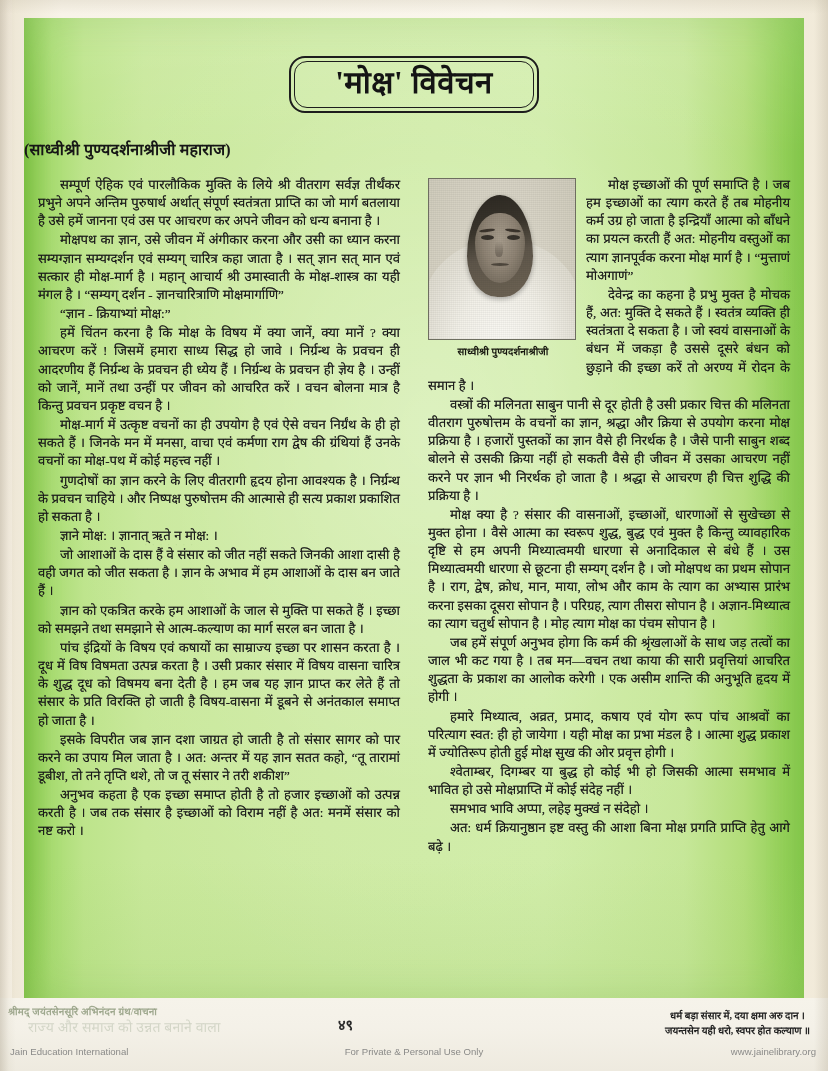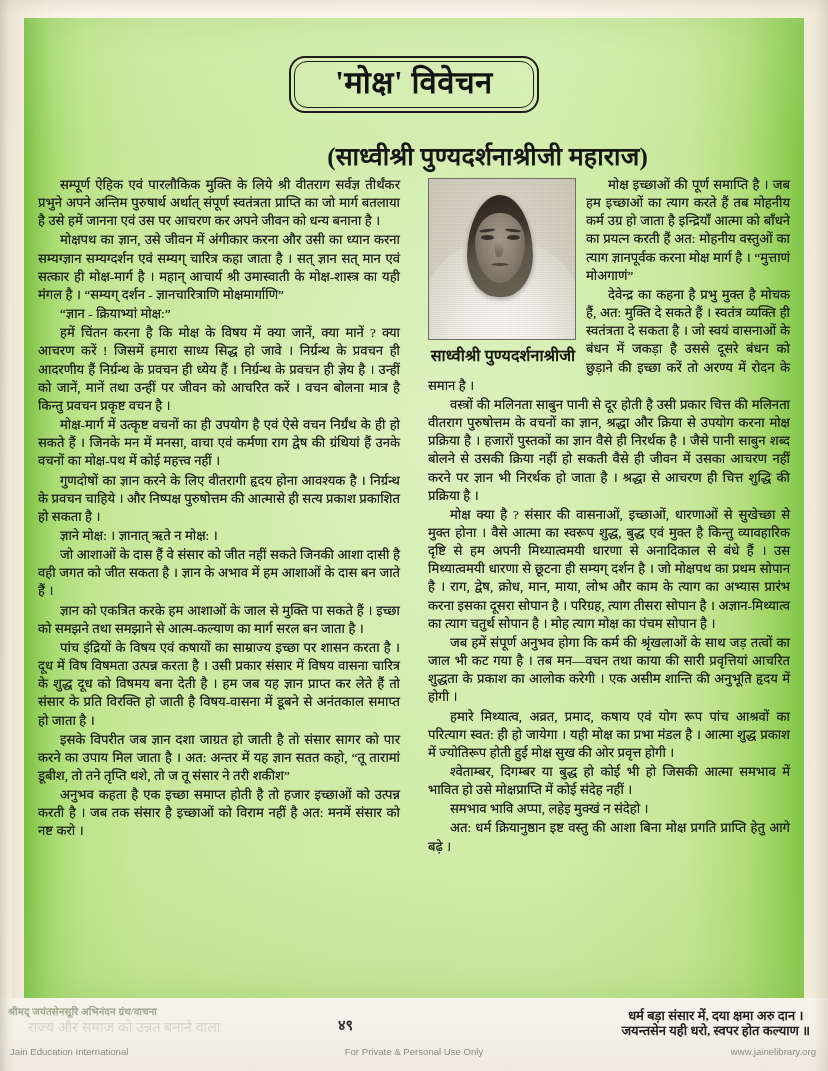--- a/index.html
+++ b/index.html
@@ -103,22 +103,22 @@
     font-size: 31px;
     font-weight: bold;
     color: #141414;
     letter-spacing: 0.5px;
     line-height: 1.15;
   }
   .subtitle {
     position: absolute;
     left:0; top: 120px;
     width: 624px;
-    text-align:right;
-    font-size: 25px;
+    text-align:left;
+    font-size: 16px;
     font-weight: bold;
     color: #161616;
     letter-spacing: 0.2px;
   }
 
   
   .cols {
     position: absolute;
     left: 14px;
     top: 158px;
@@ -221,21 +221,21 @@
   .ph-grain {
     position:absolute; inset:0;
     background-image:
       repeating-linear-gradient(0deg, rgba(0,0,0,0.035) 0 1px, rgba(255,255,255,0.02) 1px 2px),
       repeating-linear-gradient(90deg, rgba(0,0,0,0.025) 0 1px, rgba(255,255,255,0.015) 1px 2px);
     mix-blend-mode: multiply;
   }
   .portrait-caption {
     width: 150px;
     text-align: center;
-    font-size: 16px;
+    font-size: 10px;
     font-weight: bold;
     color: #17170f;
     margin-top: 4px;
     letter-spacing: 0.1px;
   }
 
   
   .bottom-strip {
     position: absolute;
     left: 0; top: 998px;
@@ -263,21 +263,21 @@
     width: 691px;
     text-align: center;
     font-size: 14.5px;
     color: #2b2b2b;
     font-weight: bold;
   }
   .verse {
     position: absolute;
     right: 18px; top: 1008px;
     text-align: center;
-    font-size: 13px;
+    font-size: 10px;
     color: #1f1f1f;
     line-height: 15px;
     font-weight: bold;
   }
 
   
   .archive {
     position:absolute;
     left:0; top: 1046px;
     width: 828px;

